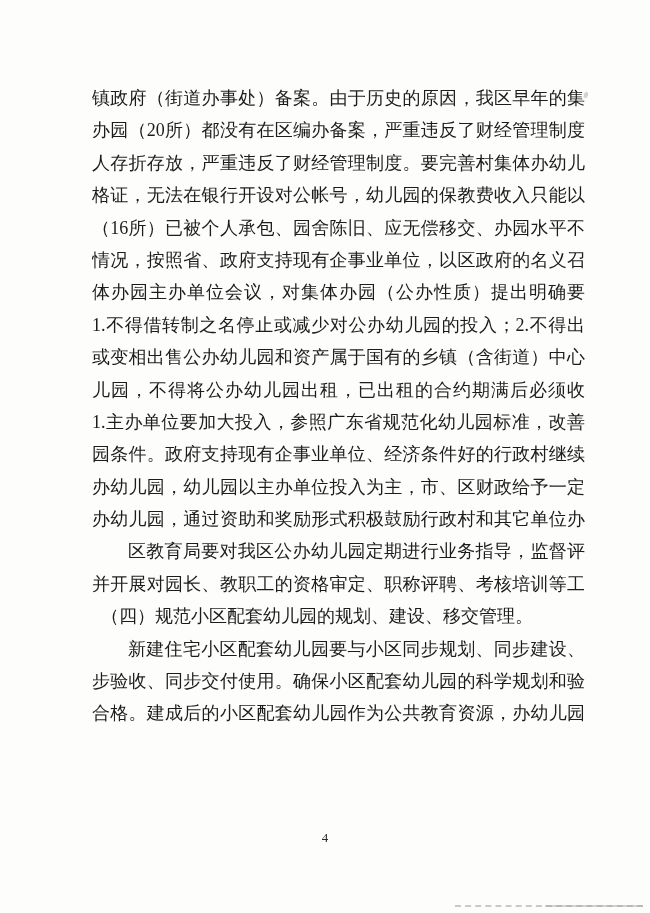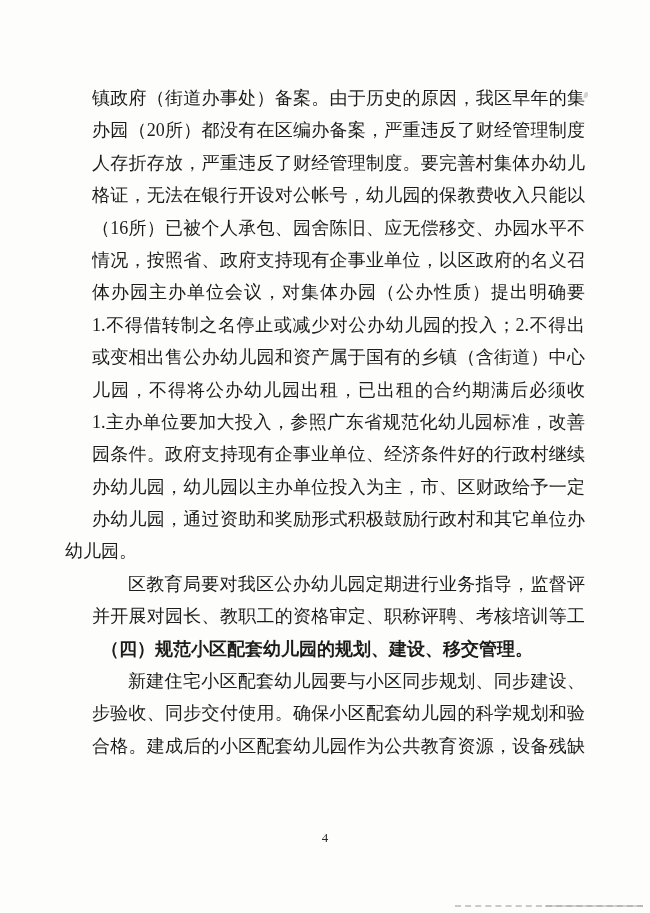--- a/index.html
+++ b/index.html
@@ -34,21 +34,21 @@
     overflow: hidden;
   }
   .line.justify {
     text-align-last: justify;
     margin-left: 27px;
   }
   .line.indent {
     text-indent: 2em;
   }
   .line.bold {
-    font-weight: 700;
+    font-weight: 400;
   }
   .page-number {
     position: absolute;
     left: 0;
     right: 0;
     top: 830px;
     text-align: center;
     font-size: 13px;
     color: #2a2a2a;
   }
@@ -94,25 +94,24 @@
       <div class="line justify">（16所）已被个人承包、园舍陈旧、应无偿移交、办园水平不高等</div>
       <div class="line justify">情况，按照省、政府支持现有企事业单位，以区政府的名义召开集</div>
       <div class="line justify">体办园主办单位会议，对集体办园（公办性质）提出明确要求：</div>
       <div class="line justify">1.不得借转制之名停止或减少对公办幼儿园的投入；2.不得出售</div>
       <div class="line justify">或变相出售公办幼儿园和资产属于国有的乡镇（含街道）中心幼</div>
       <div class="line justify">儿园，不得将公办幼儿园出租，已出租的合约期满后必须收回；</div>
       <div class="line justify">1.主办单位要加大投入，参照广东省规范化幼儿园标准，改善办</div>
       <div class="line justify">园条件。政府支持现有企事业单位、经济条件好的行政村继续兴</div>
       <div class="line justify">办幼儿园，幼儿园以主办单位投入为主，市、区财政给予一定的</div>
       <div class="line justify">办幼儿园，通过资助和奖励形式积极鼓励行政村和其它单位办好</div>
-      <div class="line">幼儿园。</div>
       <div class="line justify indent">区教育局要对我区公办幼儿园定期进行业务指导，监督评估</div>
       <div class="line justify">并开展对园长、教职工的资格审定、职称评聘、考核培训等工作。</div>
       <div class="line indent bold">（四）规范小区配套幼儿园的规划、建设、移交管理。</div>
       <div class="line justify indent">新建住宅小区配套幼儿园要与小区同步规划、同步建设、同</div>
       <div class="line justify">步验收、同步交付使用。确保小区配套幼儿园的科学规划和验收</div>
-      <div class="line justify">合格。建成后的小区配套幼儿园作为公共教育资源，设备残缺</div>
+      <div class="line justify">合格。建成后的小区配套幼儿园作为公共教育资源，办幼儿园</div>
     </div>
   <div class="page-number">4</div>
   <div class="scan-speck"></div>
   <div class="scan-dashes"></div>
   <div class="scan-dashes-solid"></div>
 </div>
 
 </body></html>

